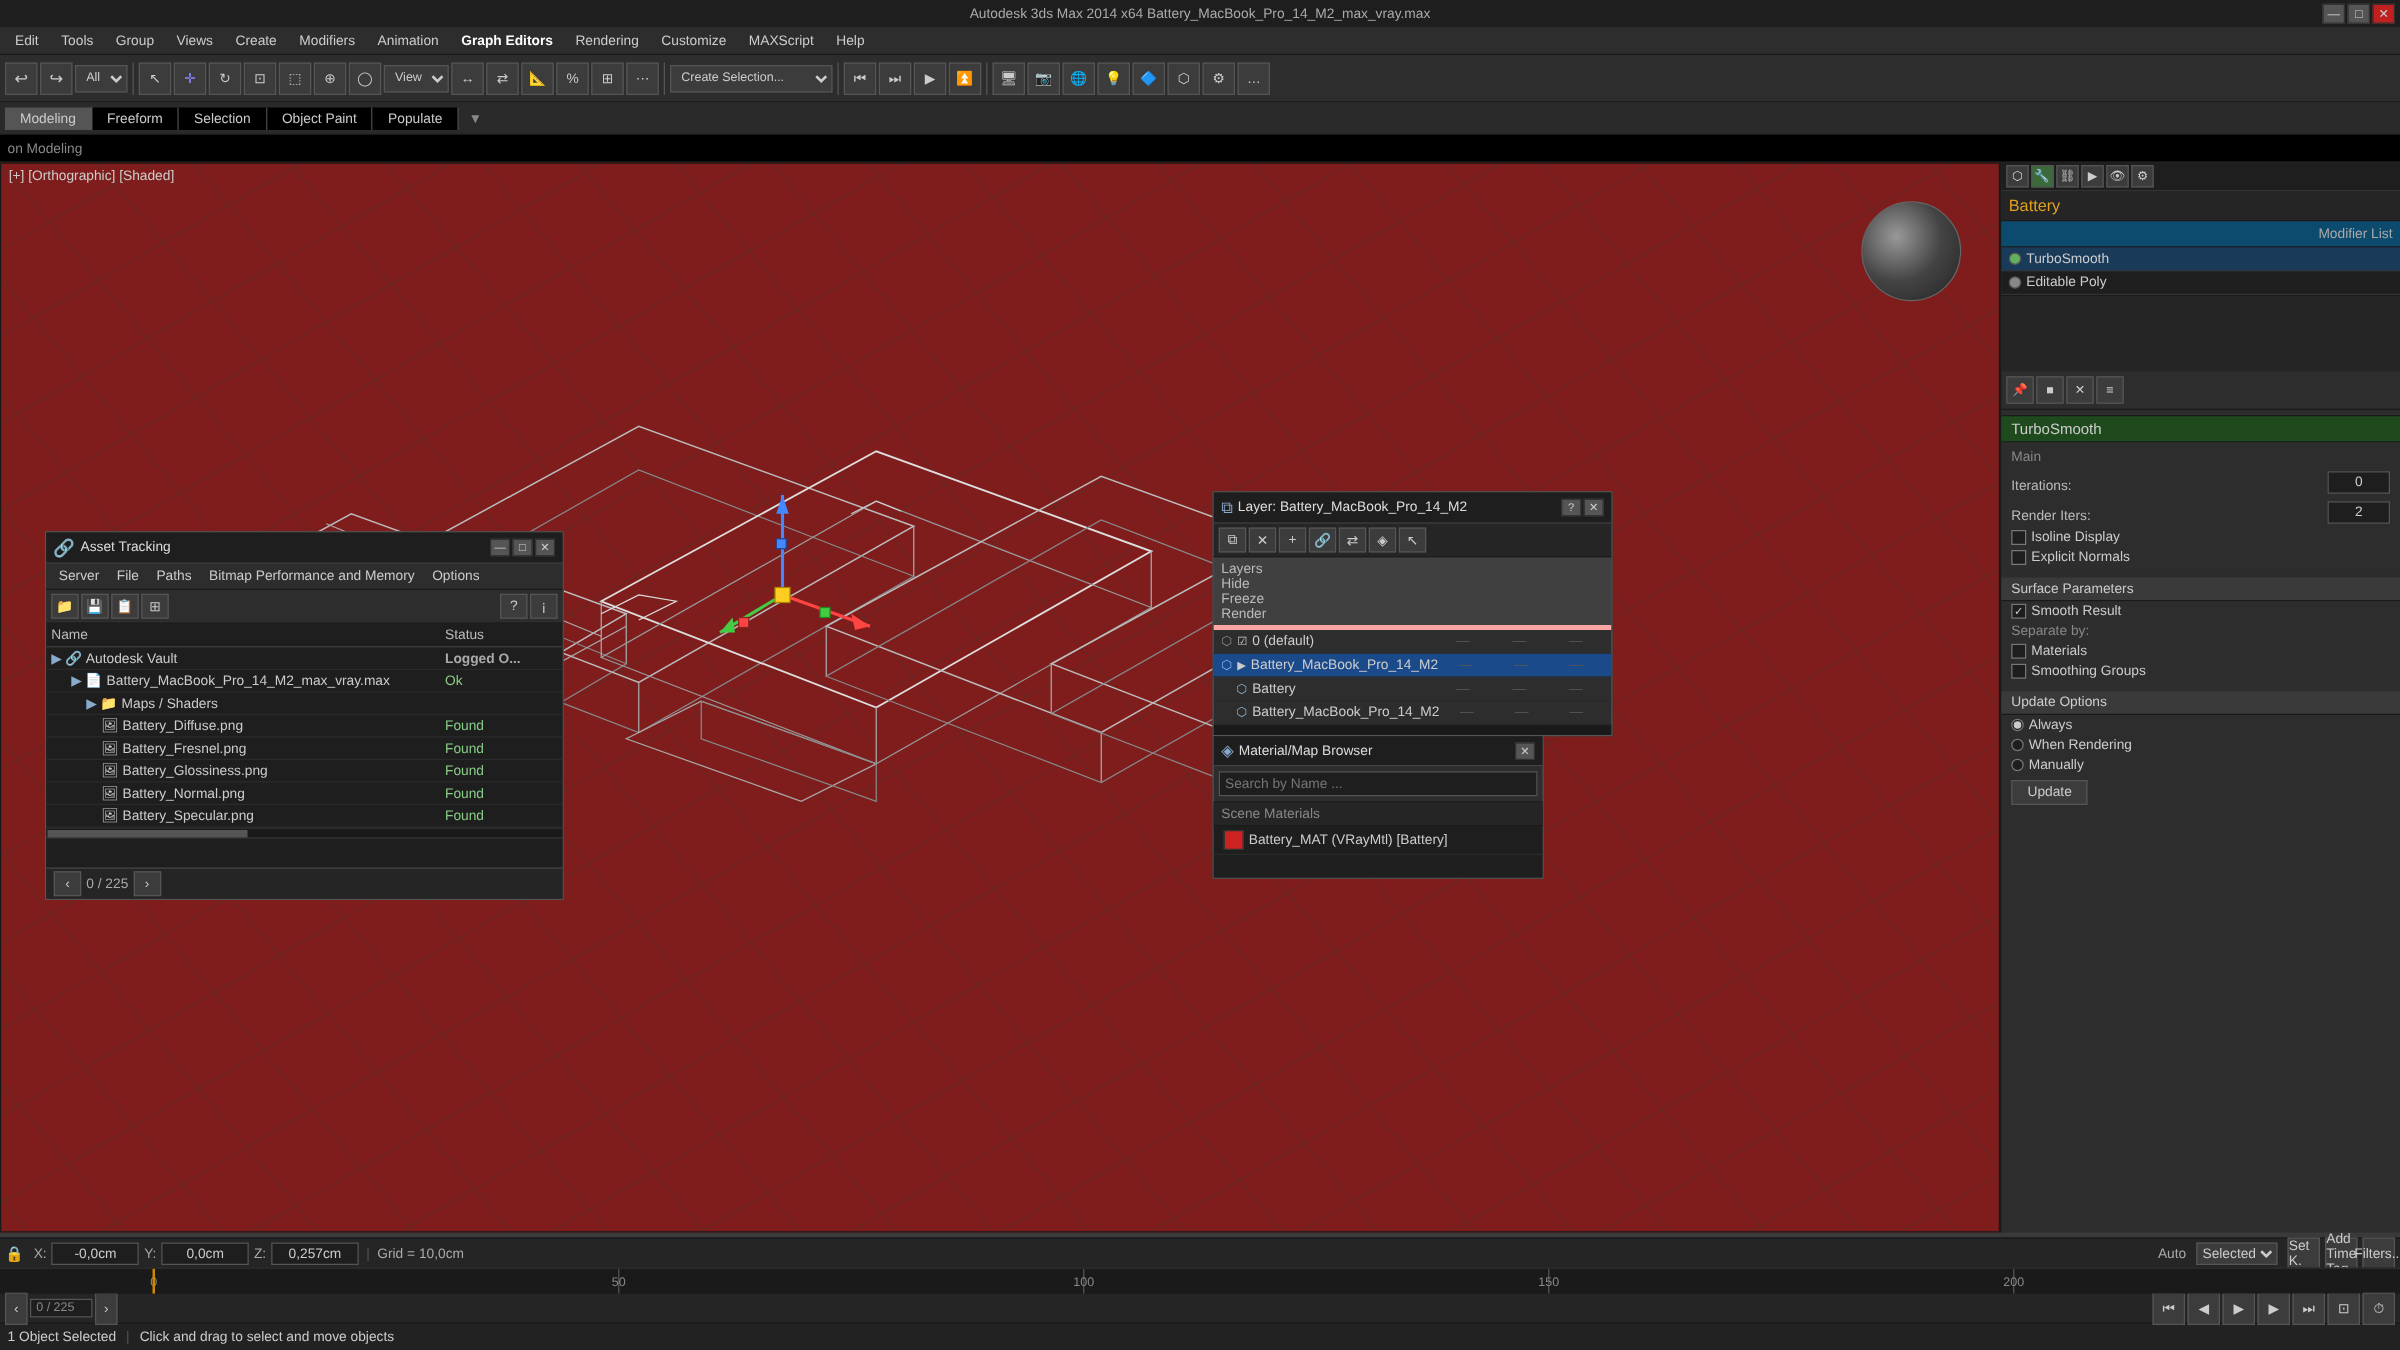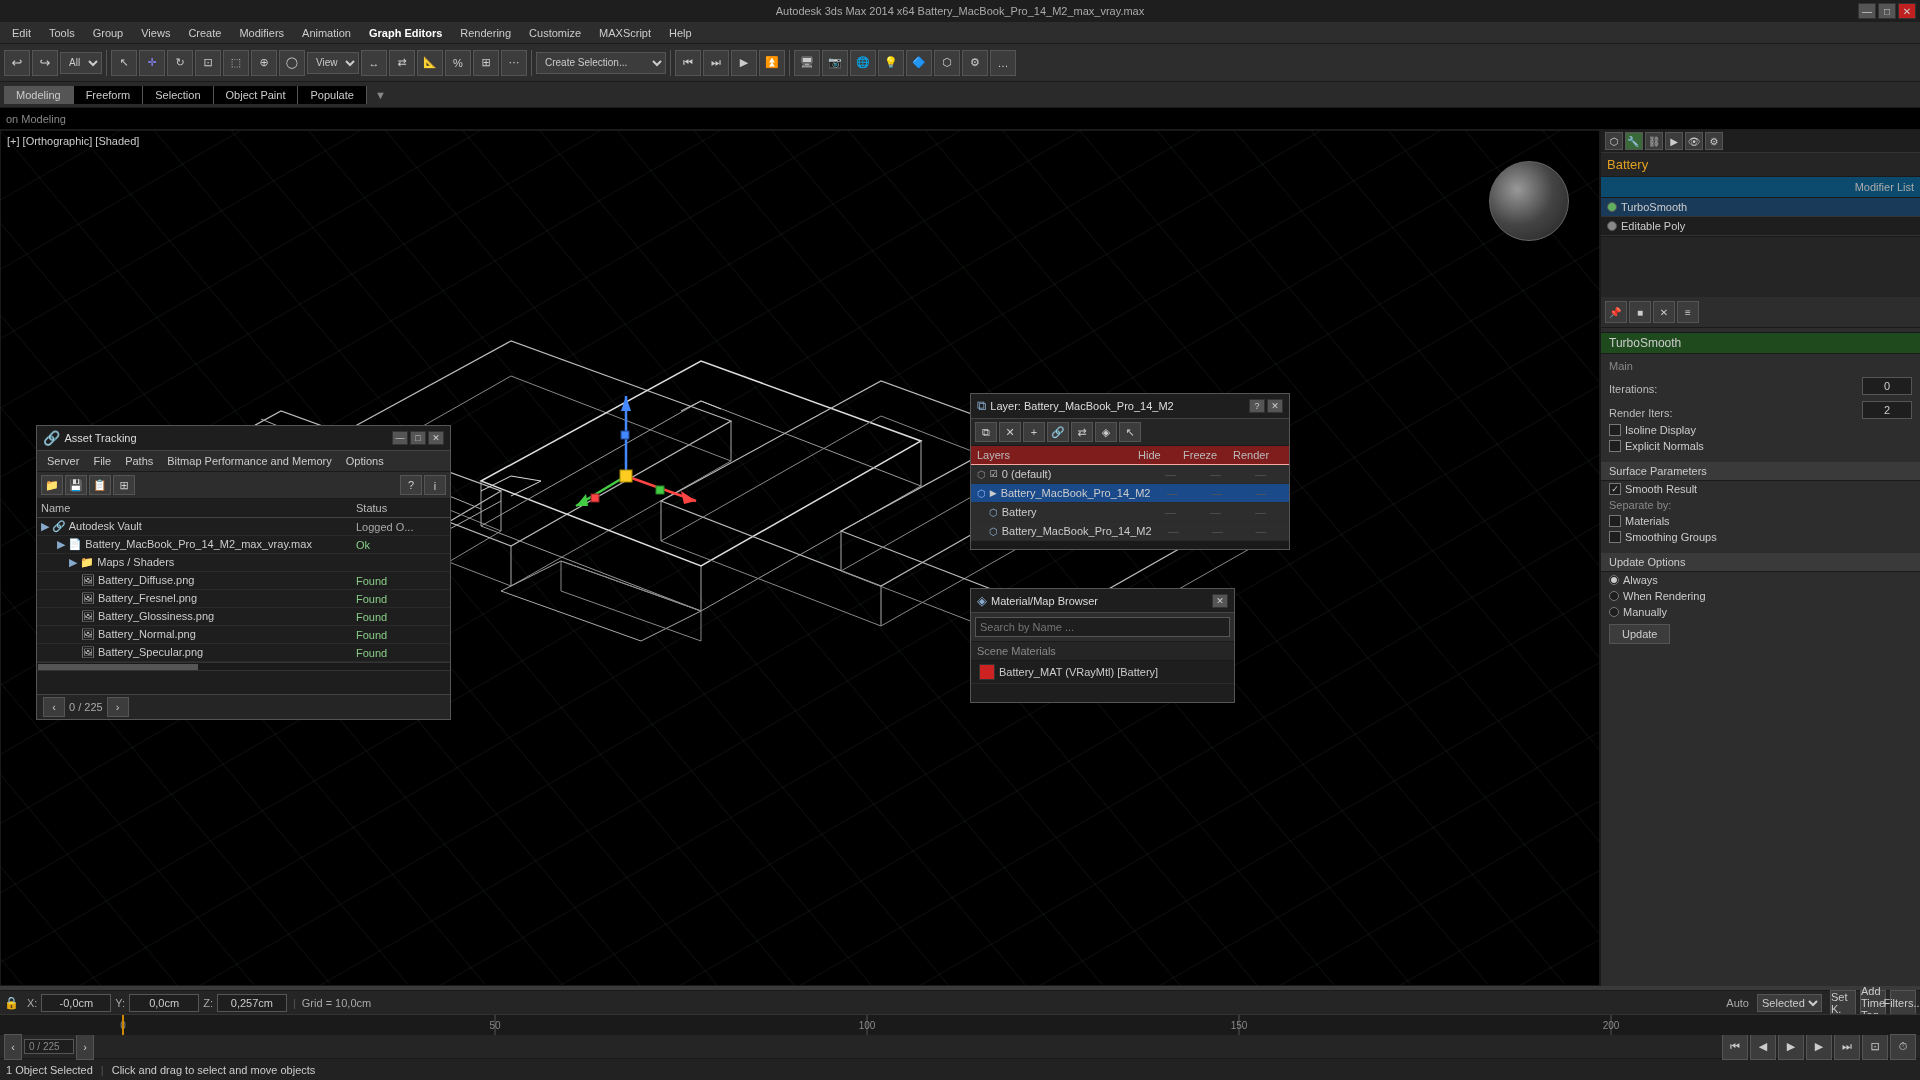--- a/index.html
+++ b/index.html
@@ -396,21 +396,21 @@
       max-height: 200px;
     }
     .at-row {
       display: flex;
       align-items: center;
       padding: 2px 4px;
       border-bottom: 1px solid #2a2a2a;
     }
     .at-row-name { flex: 1; font-size: 11px; color: #ccc; }
     .at-row-status { width: 90px; font-size: 11px; color: #8c8; }
-    .at-row-status.logged { color: #aaa; }
+    .at-row-status.logged { color: #aaa; font-weight: bold; }
     .at-footer {
       background: #252525;
       padding: 2px 6px;
       font-size: 11px;
       color: #aaa;
       display: flex;
       align-items: center;
       border-top: 1px solid #444;
     }
 
@@ -436,25 +436,26 @@
       width: 22px; height: 20px;
       background: #3c3c3c;
       border: 1px solid #555;
       display: flex; align-items: center; justify-content: center;
       cursor: pointer;
       font-size: 11px;
       color: #ccc;
     }
     .lw-header {
       display: flex;
-      background: #7f1d1d;
+      background: #404040;
       padding: 3px 6px;
-      border-bottom: 1px solid #fca5a5;
+      border-bottom: 4px solid #fca5a5;
       font-size: 11px;
       color: #bbb;
+      flex-direction: column;
     }
     .lw-col-name { flex: 1; }
     .lw-col-hide { width: 45px; }
     .lw-col-freeze { width: 50px; }
     .lw-col-render { width: 50px; }
     .layer-row {
       display: flex;
       align-items: center;
       padding: 3px 6px;
       border-bottom: 1px solid #2a2a2a;
@@ -681,21 +682,21 @@
   <div class="sub-btn">Populate</div>
   <div style="padding:3px 8px; color:#888; font-size:11px;">▼</div>
 </div>
 
 <div style="height:22px; background:#000000; display:flex; align-items:center; padding:0 6px; border-bottom:1px solid #1a1a1a;">
   <span style="color:#888; font-size:11px;">on Modeling</span>
 </div>
 
 <div id="main-area" style="height:calc(100% - 22px - 22px - 38px - 26px - 22px - 48px - 24px - 22px); display:flex;">
 
-  <div id="viewport" style="flex:1; position:relative; background:#000000; overflow:hidden;">
+  <div id="viewport" style="flex:1; position:relative; background:#7f1d1d; overflow:hidden;">
     <div id="viewport-label">[+] [Orthographic] [Shaded]</div>
 
     <svg width="100%" height="100%" style="position:absolute;top:0;left:0;">
 
       <defs>
         <pattern id="grid" width="60" height="60" patternUnits="userSpaceOnUse" patternTransform="rotate(-30) skewX(10)">
           <line x1="60" y1="0" x2="60" y2="60" stroke="#2a3a2a" stroke-width="0.5"></line>
           <line x1="0" y1="60" x2="60" y2="60" stroke="#2a3a2a" stroke-width="0.5"></line>
         </pattern>
       </defs>

